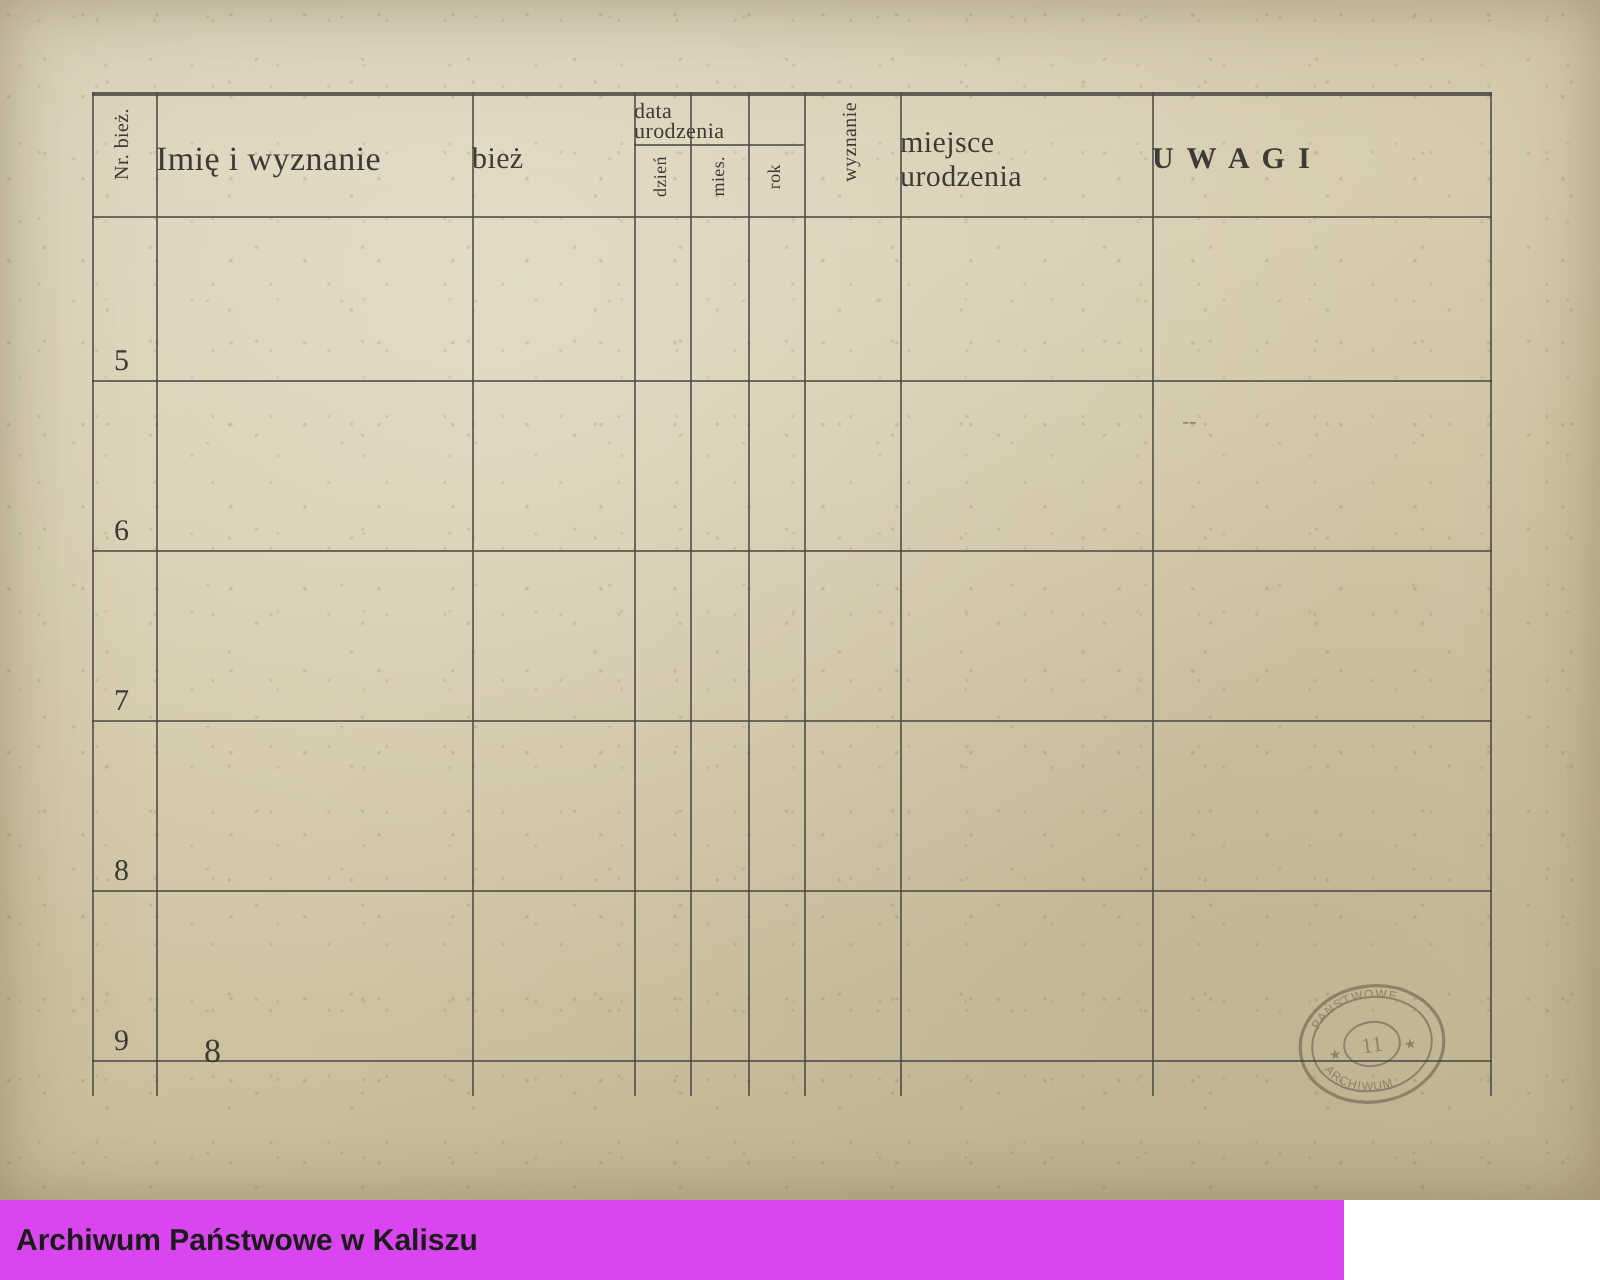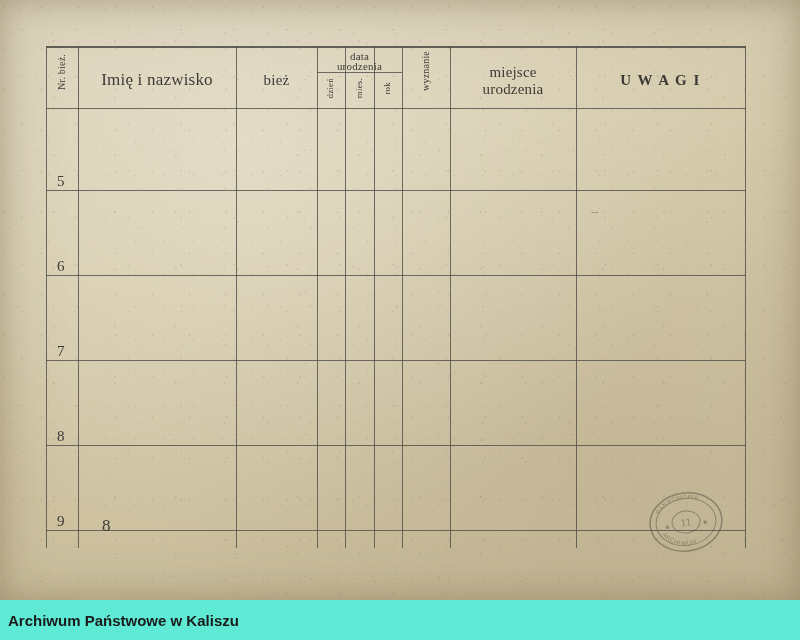--- a/index.html
+++ b/index.html
@@ -75,21 +75,20 @@
     background: #4b4a45;
     opacity: .78;
   }
   .hline { height: 1px; left: 0; }
   .vline { width: 1px; top: 0; }
   .hline.thick { height: 2px; opacity: .85; }
 
   .cell-label {
     position: absolute;
     color: #3c3b36;
-    text-align: center;
     line-height: 1.12;
     letter-spacing: .2px;
     user-select: none;
   }
 
   .vtext {
     writing-mode: vertical-rl;
     transform: rotate(180deg);
     white-space: nowrap;
   }
@@ -123,23 +122,23 @@
     width: 86px;
     height: 70px;
     opacity: .45;
   }
 
   
   #caption-bar {
     position: absolute;
     left: 0;
     top: 600px;
-    width: 800px;
+    width: 672px;
     height: 40px;
-    background: #5eead4;
+    background: #d946ef;
     display: flex;
     align-items: center;
   }
   #caption-text {
     font-family: "Liberation Sans", sans-serif;
     font-size: 15px;
     font-weight: bold;
     color: #1b1b1b;
     padding-left: 8px;
   }
@@ -173,21 +172,21 @@
       <div class="vline" style="left:271px;height:502px;"></div>
       <div class="vline" style="left:299px;height:502px;"></div>
       <div class="vline" style="left:328px;height:502px;"></div>
       <div class="vline" style="left:356px;height:502px;"></div>
       <div class="vline" style="left:404px;height:502px;"></div>
       <div class="vline" style="left:530px;height:502px;"></div>
       <div class="vline" style="left:699px;height:502px;"></div>
 
       <div class="cell-label vtext" style="left:10px;top:8px;width:14px;font-size:10px;">Nr. bież.</div>
 
-      <div class="cell-label" style="left:32px;top:24px;width:158px;font-size:17px;">Imię i nazwisko</div>
+      <div class="cell-label" style="left:32px;top:24px;width:158px;font-size:17px;">Imię i wyznanie</div>
 
       <div class="cell-label" style="left:190px;top:26px;width:81px;font-size:15px;">bież</div>
 
       <div class="cell-label" style="left:271px;top:4px;width:85px;font-size:11px;">data</div>
       <div class="cell-label" style="left:271px;top:14px;width:85px;font-size:11px;">urodzenia</div>
 
       <div class="cell-label vtext" style="left:279px;top:32px;width:13px;font-size:9px;">dzień</div>
       <div class="cell-label vtext" style="left:308px;top:32px;width:13px;font-size:9px;">mies.</div>
       <div class="cell-label vtext" style="left:336px;top:36px;width:13px;font-size:9px;">rok</div>
 

